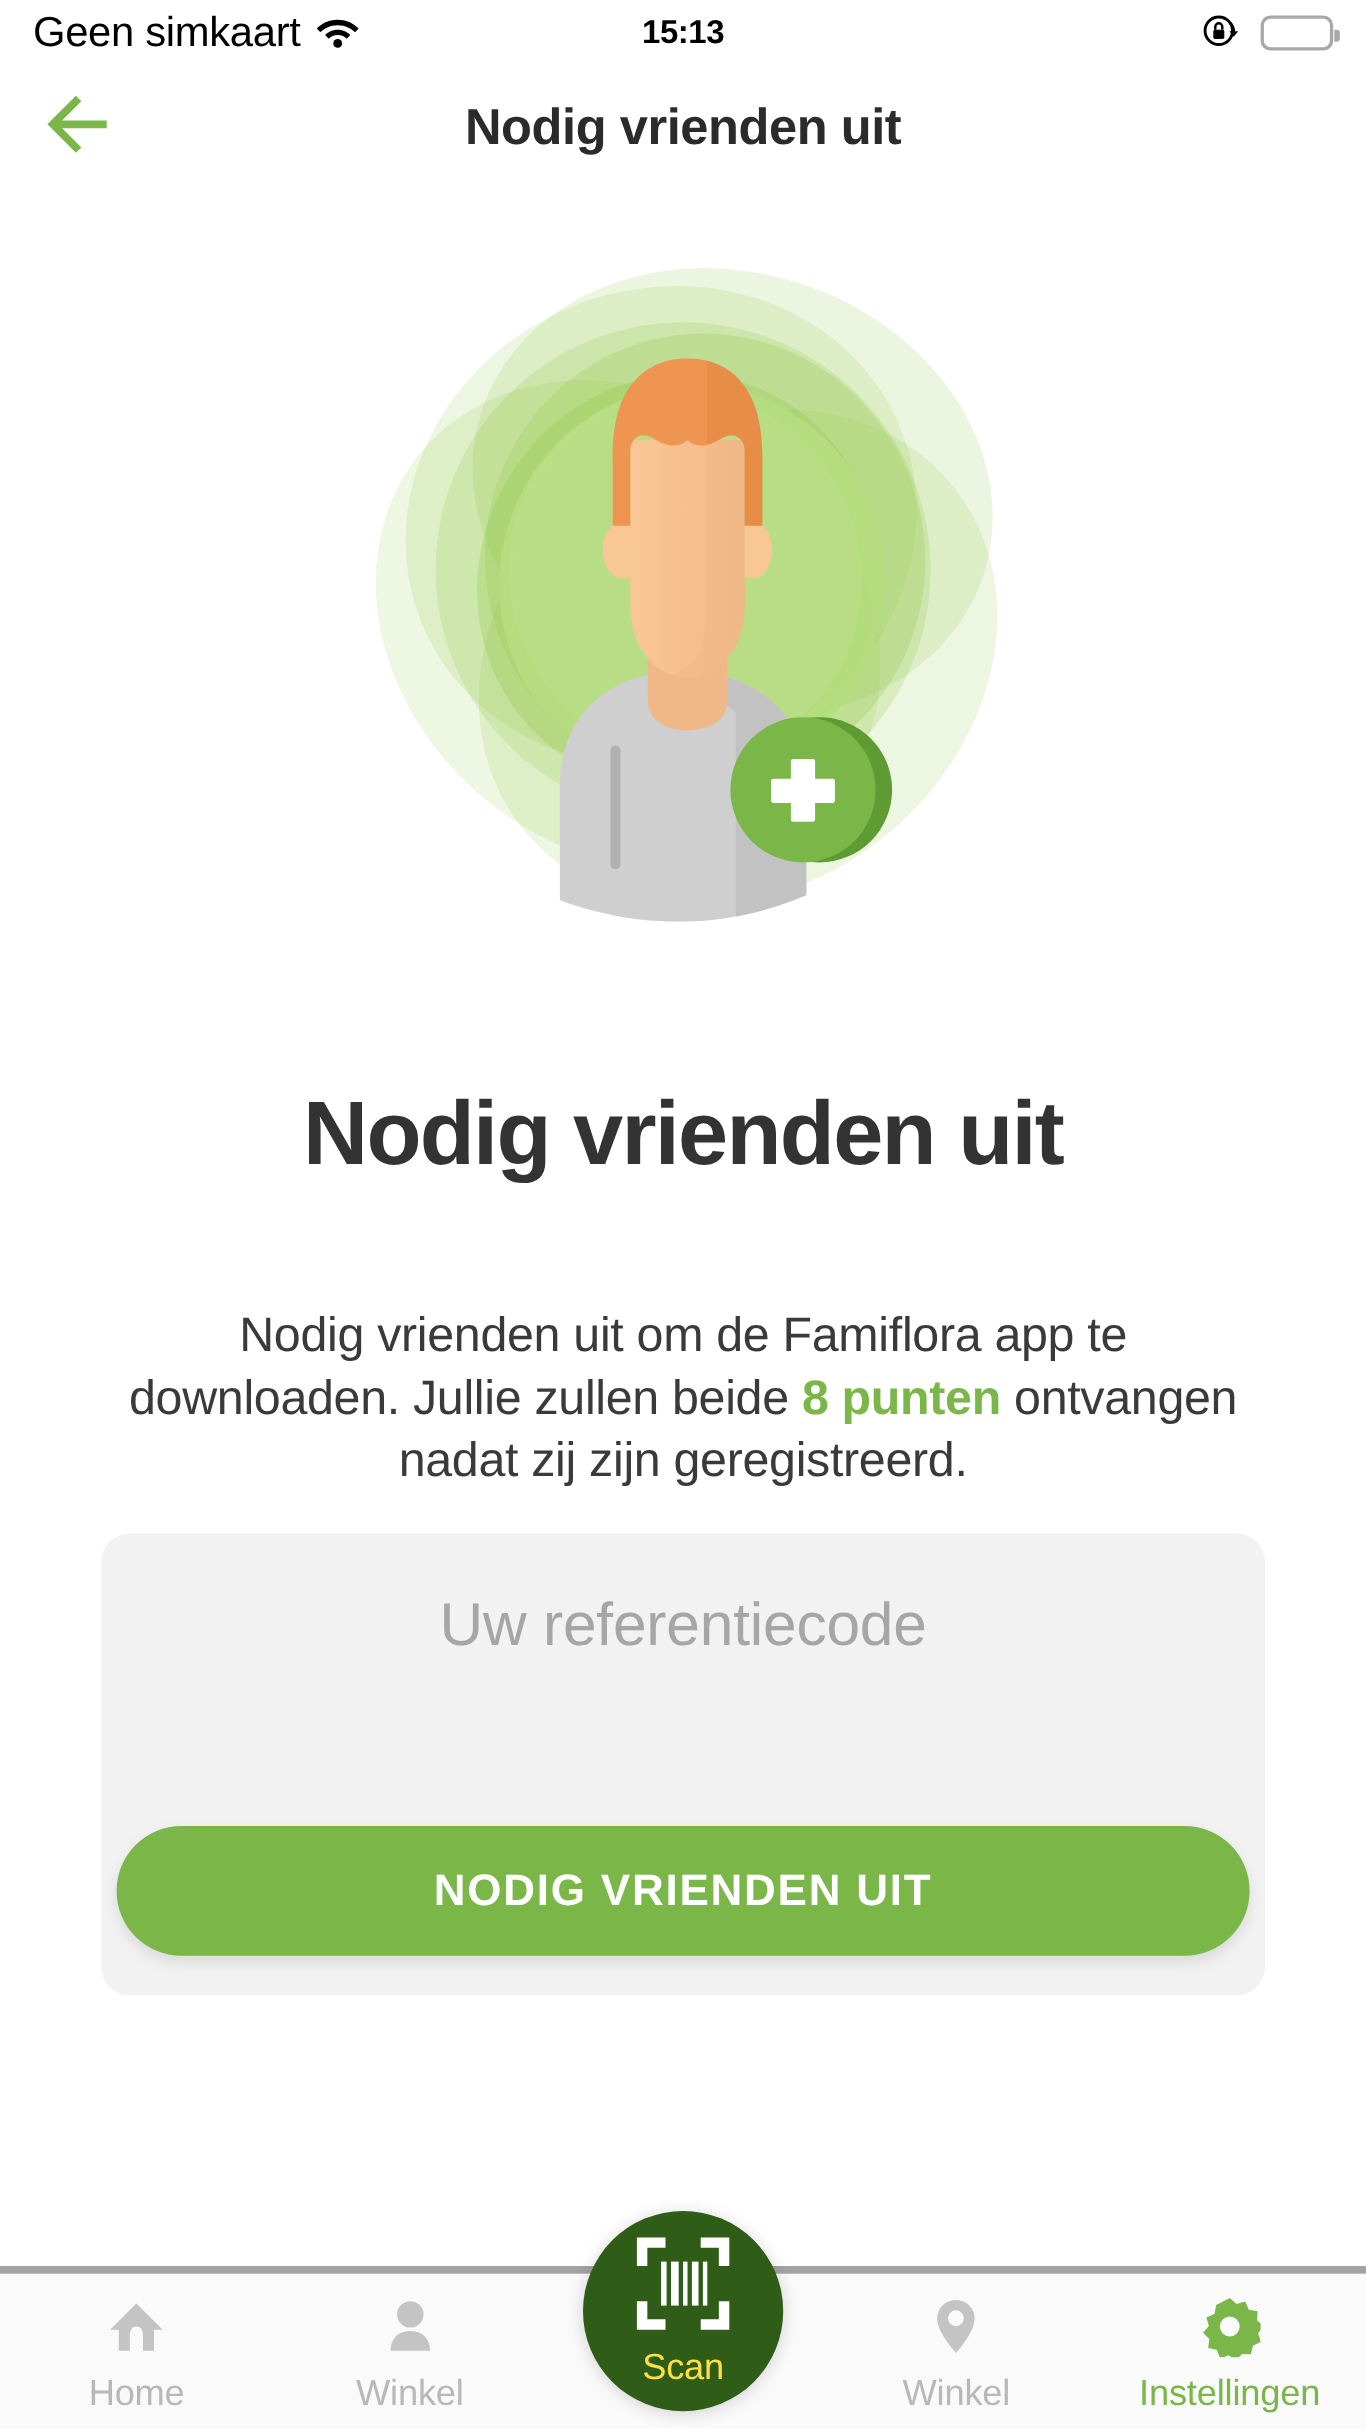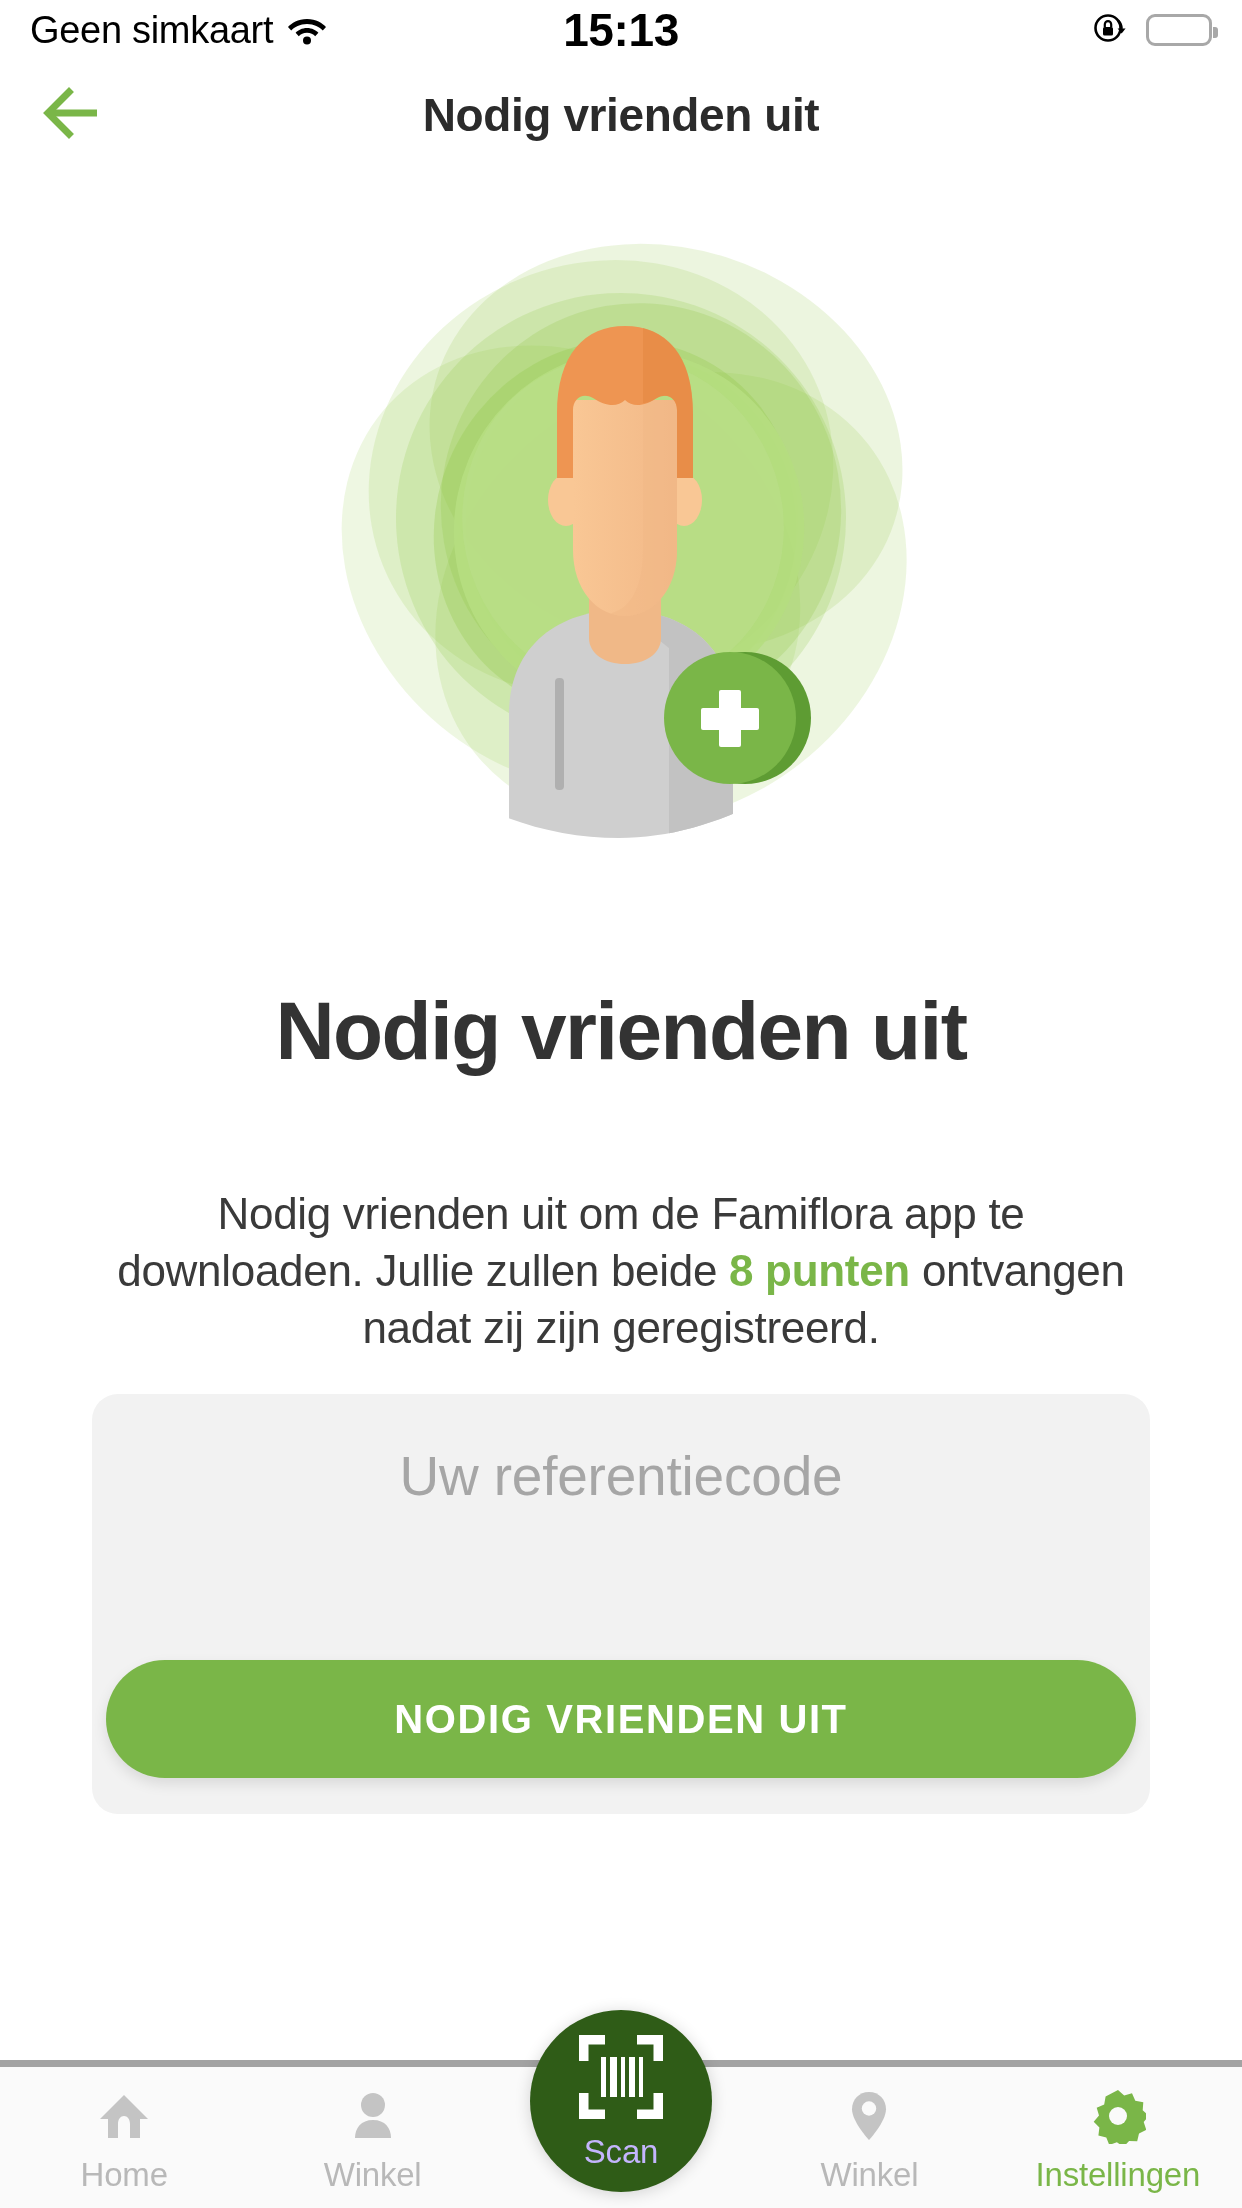--- a/index.html
+++ b/index.html
@@ -43,21 +43,21 @@
   .sb-carrier {
     font-size: 38px;
     color: #000;
     letter-spacing: -0.3px;
     line-height: 1;
   }
   .sb-center {
     position: absolute;
     left: 0; right: 0;
     text-align: center;
-    font-size: 46px;
+    font-size: 30px;
     font-weight: bold;
     color: #000;
     letter-spacing: -0.4px;
     pointer-events: none;
   }
   .sb-right {
     margin-left: auto;
     display: flex;
     align-items: center;
     gap: 16px;
@@ -247,21 +247,21 @@
     flex-direction: column;
     align-items: center;
     justify-content: center;
     gap: 12px;
     box-shadow: 0 2px 16px rgba(0,0,0,0.16);
     z-index: 10;
     cursor: pointer;
   }
   .scan-label {
     font-size: 33px;
-    color: #c4b5fd;
+    color: #fde047;
     letter-spacing: -0.2px;
     line-height: 1;
   }
 </style>
 </head>
 <body>
 
 <div class="phone">
 
   <div class="status-bar">

